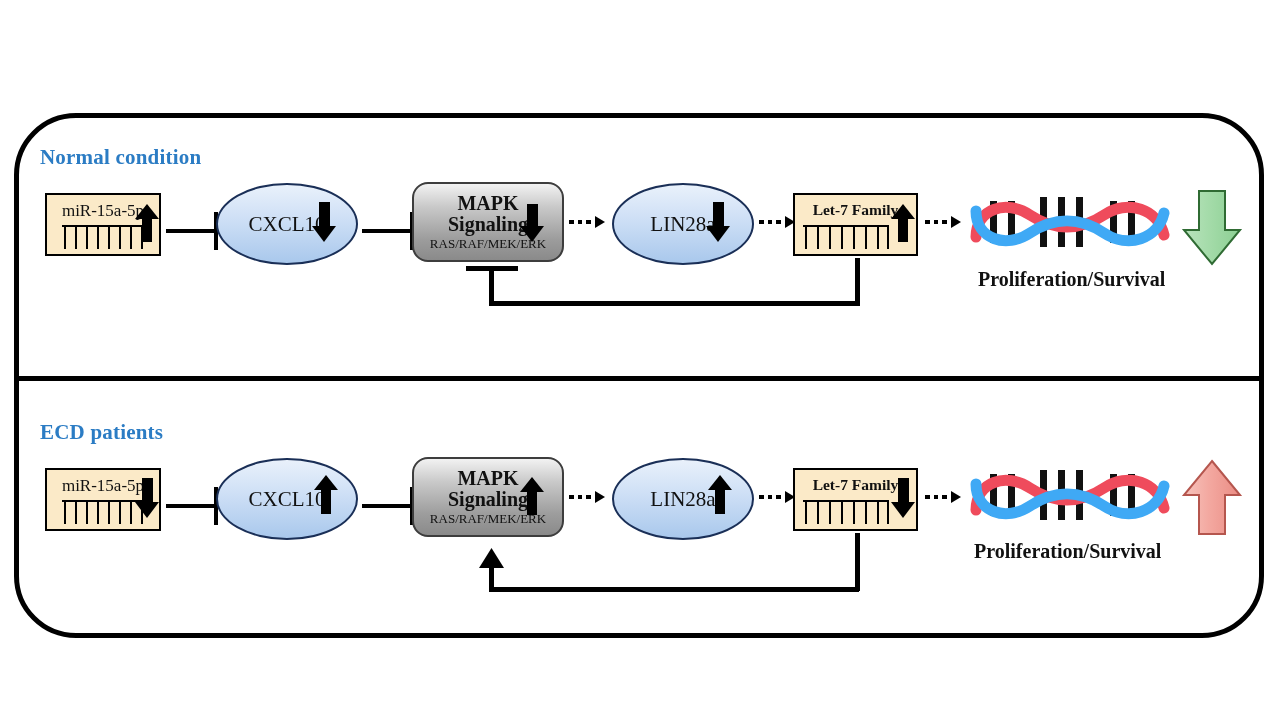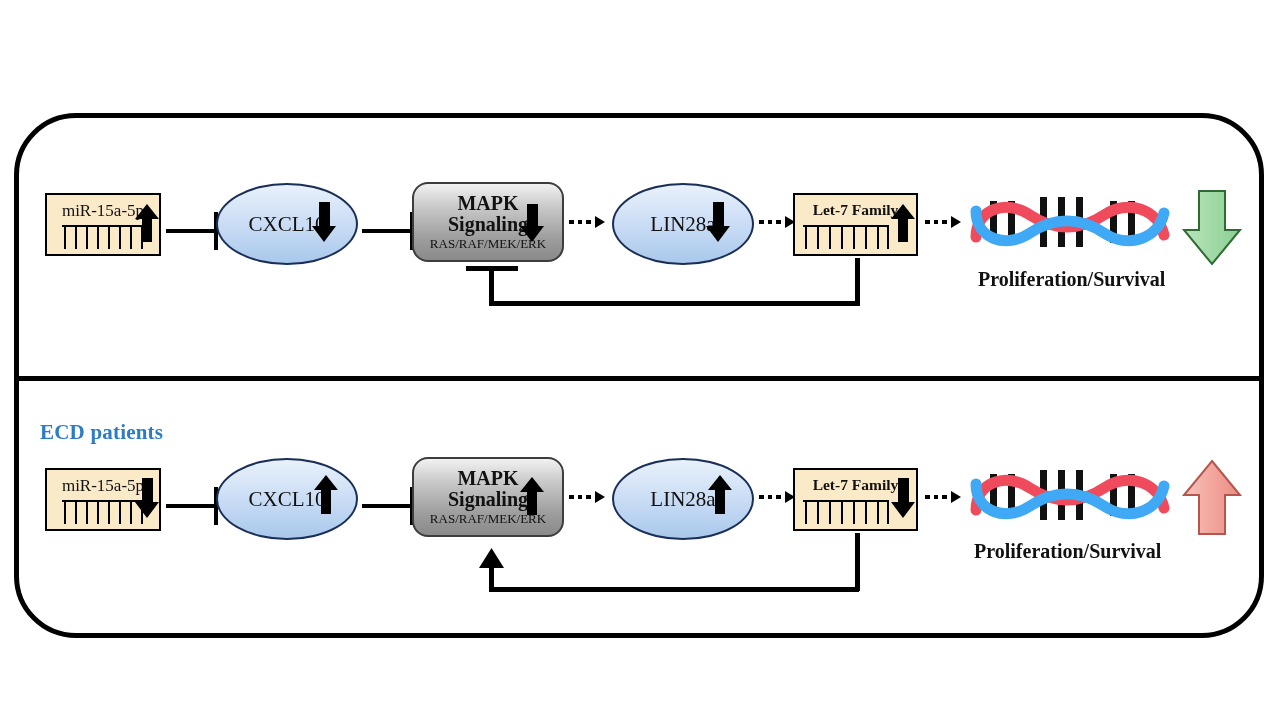--- a/index.html
+++ b/index.html
@@ -98,20 +98,21 @@
   .outcome{position:absolute;}
 </style>
 </head>
 <body>
 
 <div id="stage">
 
   <div class="outer-frame"></div>
   <div class="panel-divider"></div>
 
+  <div class="panel-title" id="title-normal">Normal condition</div>
 
   <div class="node mir-box" style="left:45px;top:193px;width:116px;height:63px;">
     <div class="mir-inner">
       <div class="mir-label">miR-15a-5p</div>
       <div class="hairpin" style="top:30px;width:82px;">
         <div class="bar"></div>
         <div class="ticks">
           <i style="left:2px"></i>
             <i style="left:13px"></i>
             <i style="left:24px"></i>

